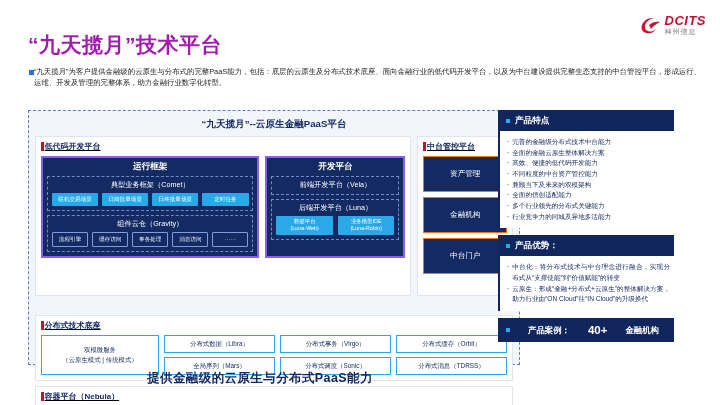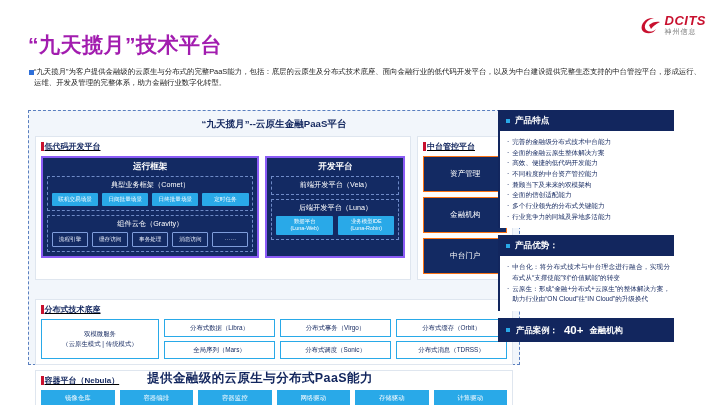--- a/index.html
+++ b/index.html
@@ -96,21 +96,21 @@
   .dev-chip-row { display: flex; gap: 5px; margin-top: 3px; }
   .dev-chip {
     flex: 1; background: #29a9e8; color: #fff; text-align: center;
     font-size: 5.4px; padding: 2px 0; line-height: 1.35; border-radius: 1px;
   }
 
   .mc-box {
     background: #132a63; border: 1px solid #f97316; color: #fff;
     text-align: center; font-size: 7.6px; padding: 12px 0; margin-bottom: 5px;
   }
-  .mc-box:last-child { margin-bottom: 0; }
+  .mc-box:last-child { margin-bottom: 16px; }
 
   
   .dist { margin-top: 19px; width: 100%; }
   .dist-grid { display: flex; gap: 5px; }
   .dist-dual {
     width: 118px; border: 1px solid #29a9e8; color: #12265e;
     display: flex; flex-direction: column; align-items: center; justify-content: center;
     font-size: 6.4px; line-height: 1.5; text-align: center;
   }
   .dist-col { flex: 1; display: flex; flex-direction: column; gap: 4px; }
@@ -156,21 +156,21 @@
   }
   .sq { width: 4px; height: 4px; background: #29a9e8; flex: none; }
   .card-body {
     border-left: 2px solid #12265e; padding: 6px 4px 6px 7px; background: #fff;
   }
   .li { display: flex; gap: 3px; font-size: 6.6px; color: #12265e; line-height: 1.62; }
   .li .dot { flex: none; }
   .li .t { text-align: justify; }
   .card-single {
     background: #12265e; color: #fff; padding: 6px 8px;
-    display: flex; align-items: center; gap: 6px;
+    display: flex; align-items: center; gap: 18px;
   }
   .case-label { font-size: 8.4px; font-weight: bold; }
   .case-num { font-size: 11.5px; font-weight: bold; }
   .case-unit { font-size: 8.4px; font-weight: bold; }
 </style>
 </head>
 <body>
 
 <div class="slide">
 

